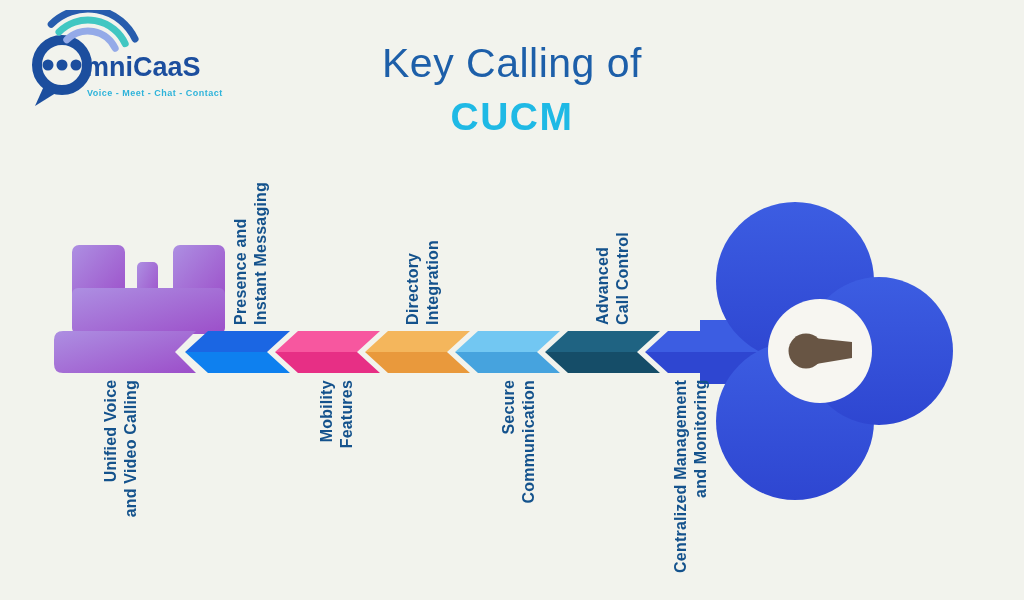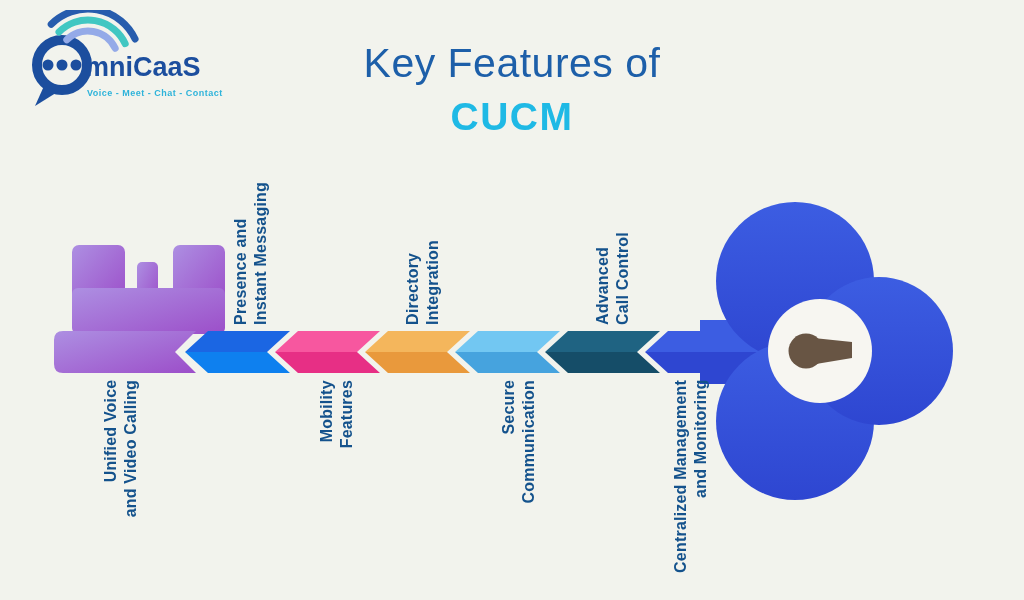--- a/index.html
+++ b/index.html
@@ -40,21 +40,21 @@
     <g fill="none" stroke-linecap="round">
       <path d="M 42.8,29.8 A 30,30 0 0 1 91.2,38.3" stroke-width="7" stroke="#94aae8"></path>
       <path d="M 35.0,22.0 A 41,41 0 0 1 101.2,33.7" stroke-width="7" stroke="#41c7c2"></path>
       <path d="M 27.2,14.2 A 52,52 0 0 1 111.1,29.0" stroke-width="7" stroke="#275cad"></path>
     </g>
     <text x="61" y="66" font-size="27" font-weight="600" fill="#1c4e9e">mniCaaS</text>
     <text x="63" y="86" font-size="9" font-weight="700" letter-spacing="0.5" fill="#2eb3da">Voice - Meet - Chat - Contact</text>
   </svg>
 
   <div class="title-wrap">
-    <div class="title-line1" style="color: rgb(29, 95, 169);">Key Features of</div>
+    <div class="title-line1" style="color: rgb(29, 95, 169);">Key Calling of</div>
     <div class="title-line2" style="color: rgb(31, 185, 229);">CUCM</div>
   </div>
 
   <svg class="key-svg" width="1024" height="600" viewBox="0 0 1024 600">
     <defs>
       <linearGradient id="g-f0" x1="0" y1="0" x2="1" y2="1">
         <stop offset="0" stop-color="#ad8fe2"></stop>
           <stop offset="1" stop-color="#9c4ec9"></stop>
       </linearGradient>
       <linearGradient id="g-f1" x1="0" y1="0" x2="0" y2="1">

